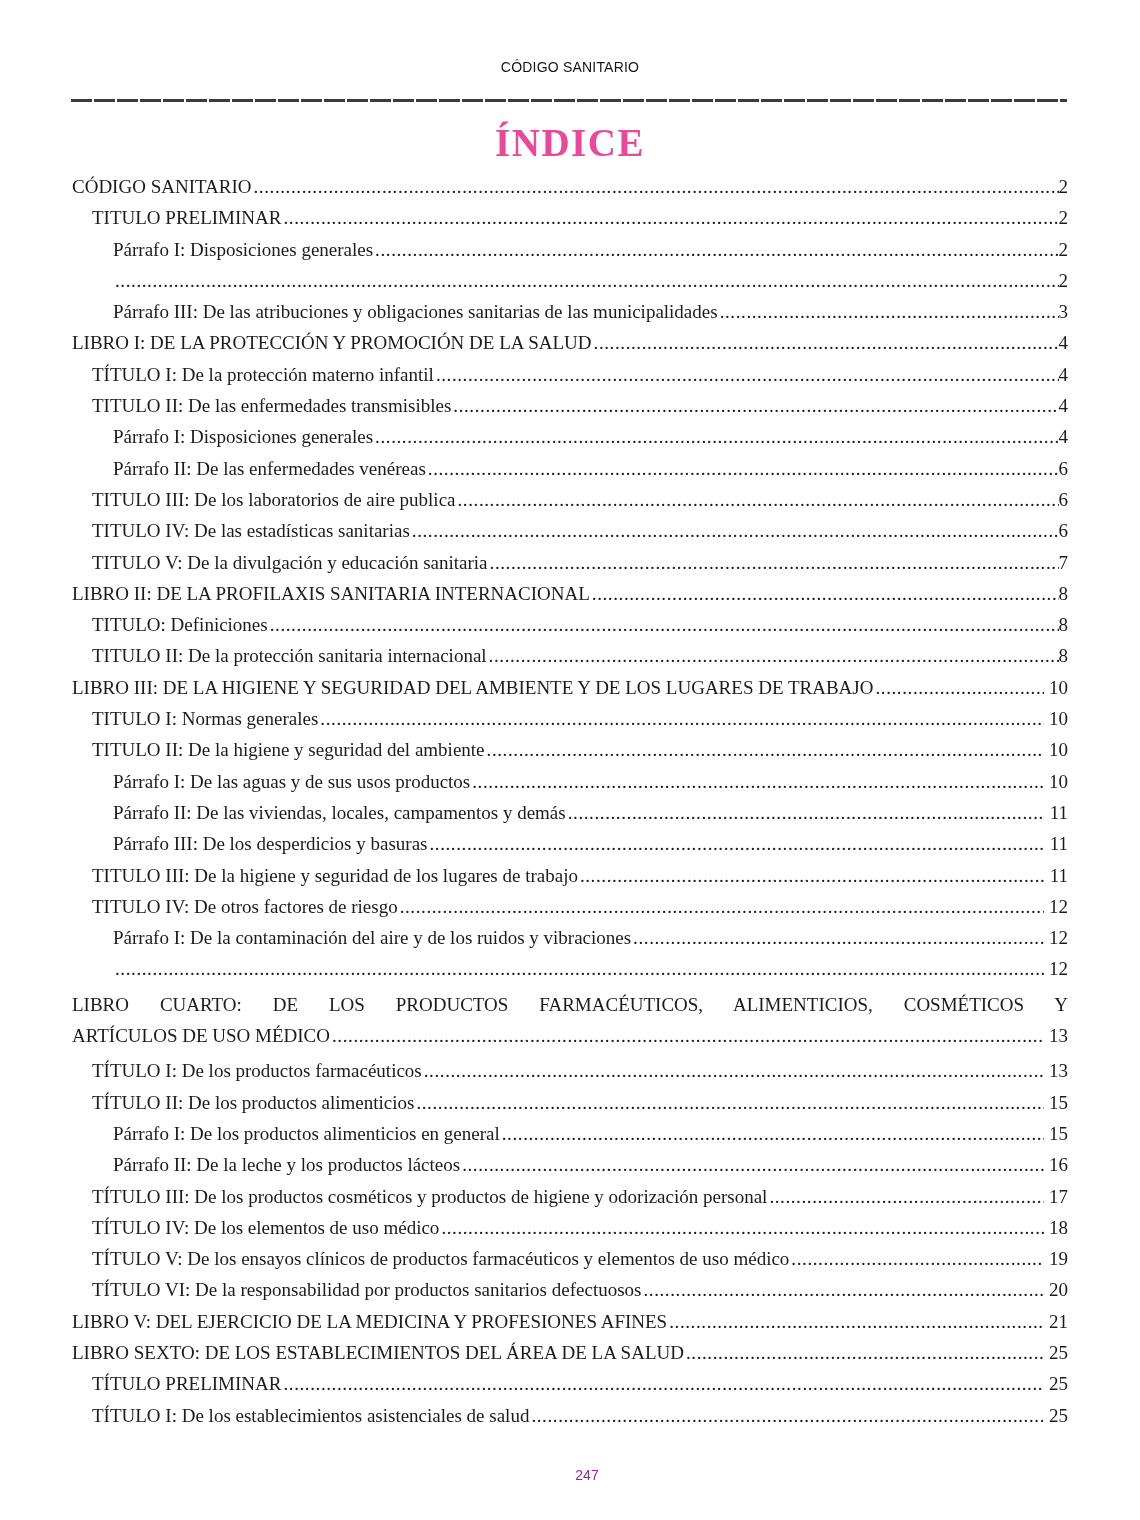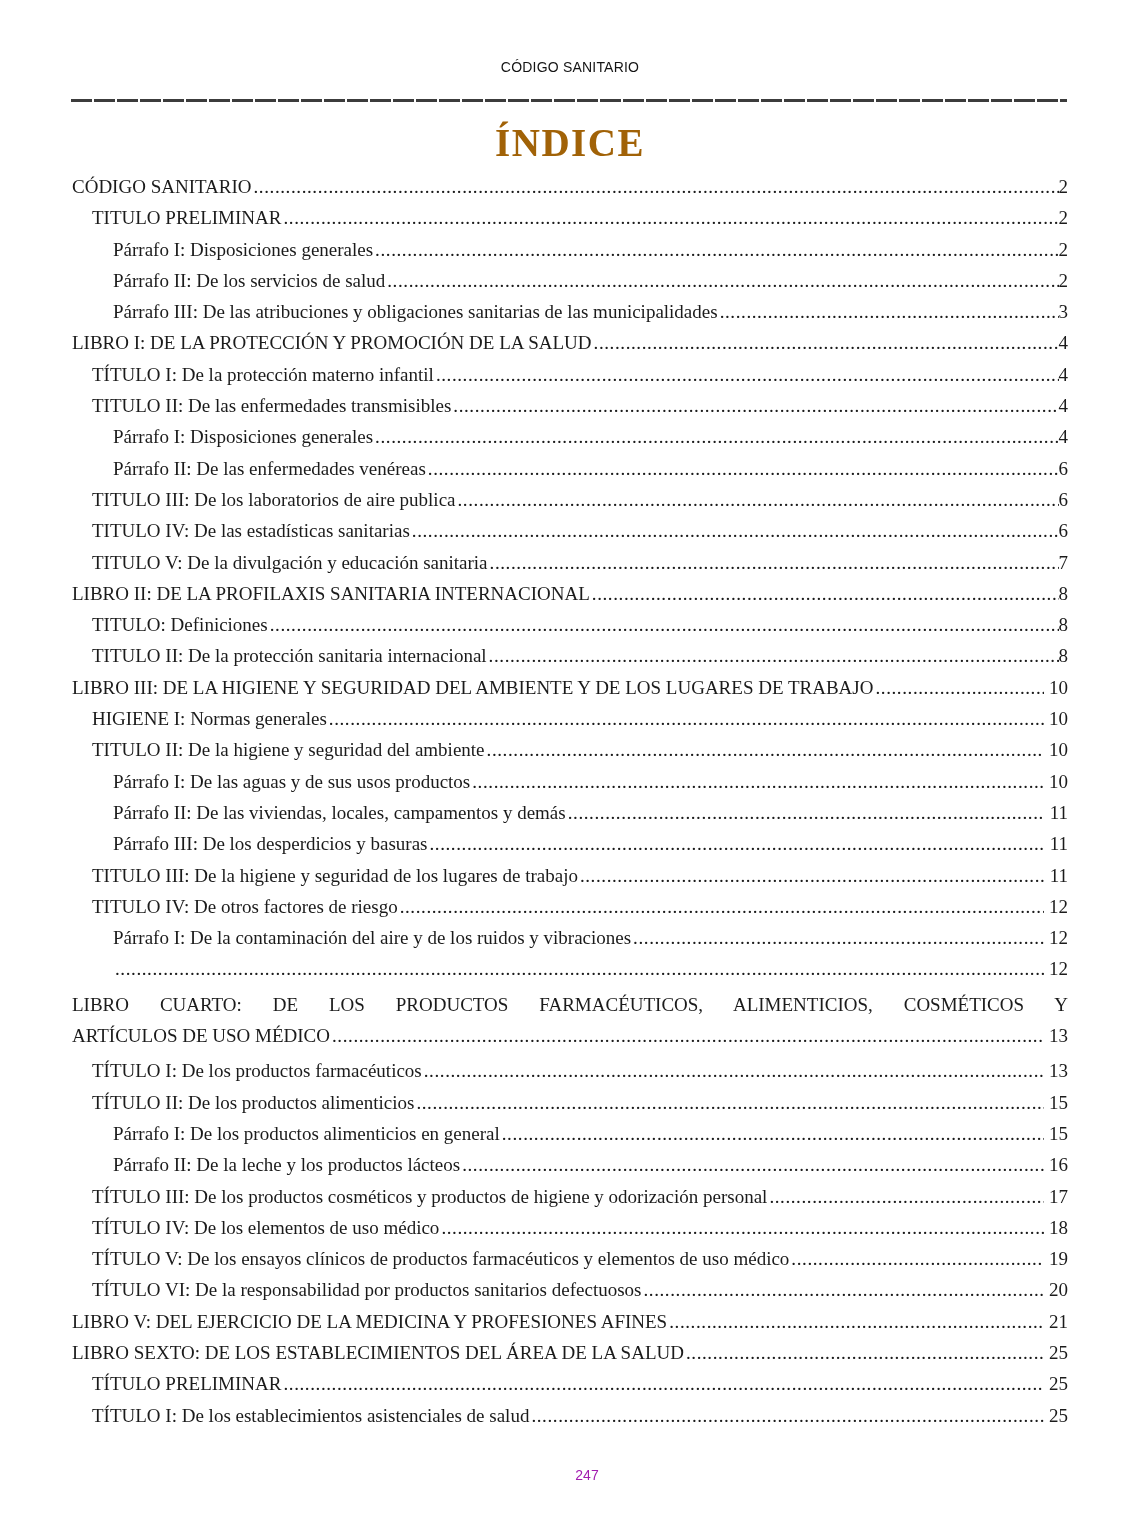--- a/index.html
+++ b/index.html
@@ -29,21 +29,21 @@
   }
   .doc-title {
     position: absolute;
     top: 120px; left: 0; width: 100%;
     margin: 0;
     text-align: center;
     font-family: "Liberation Serif", serif;
     font-size: 39px;
     font-weight: 700;
     letter-spacing: 1.5px;
-    color: #a16207;
+    color: #ec4899;
   }
   .toc {
     position: absolute;
     top: 171px; left: 72px;
     width: 996px;
     font-size: 19px;
   }
   .row {
     display: flex;
     align-items: baseline;
@@ -113,21 +113,20 @@
         <span class="label">TITULO PRELIMINAR</span>
         <span class="leader">................................................................................................................................................................................................................................................................................................................................................................................................................</span>
         <span class="pageno">2</span>
       </div>
       <div class="row lv2">
         <span class="label">Párrafo I: Disposiciones generales</span>
         <span class="leader">................................................................................................................................................................................................................................................................................................................................................................................................................</span>
         <span class="pageno">2</span>
       </div>
       <div class="row lv2">
-        <span class="label">Párrafo II: De los servicios de salud</span>
         <span class="leader">................................................................................................................................................................................................................................................................................................................................................................................................................</span>
         <span class="pageno">2</span>
       </div>
       <div class="row lv2">
         <span class="label">Párrafo III: De las atribuciones y obligaciones sanitarias de las municipalidades</span>
         <span class="leader">................................................................................................................................................................................................................................................................................................................................................................................................................</span>
         <span class="pageno">3</span>
       </div>
       <div class="row lv0">
         <span class="label">LIBRO I: DE LA PROTECCIÓN Y PROMOCIÓN DE LA SALUD</span>
@@ -183,21 +182,21 @@
         <span class="label">TITULO II: De la protección sanitaria internacional</span>
         <span class="leader">................................................................................................................................................................................................................................................................................................................................................................................................................</span>
         <span class="pageno">8</span>
       </div>
       <div class="row lv0">
         <span class="label">LIBRO III: DE LA HIGIENE Y SEGURIDAD DEL AMBIENTE Y DE LOS LUGARES DE TRABAJO</span>
         <span class="leader">................................................................................................................................................................................................................................................................................................................................................................................................................</span>
         <span class="pageno" style="padding-left: 5px;">10</span>
       </div>
       <div class="row lv1">
-        <span class="label">HIGIENE I: Normas generales</span>
+        <span class="label">TITULO I: Normas generales</span>
         <span class="leader">................................................................................................................................................................................................................................................................................................................................................................................................................</span>
         <span class="pageno" style="padding-left: 5px;">10</span>
       </div>
       <div class="row lv1">
         <span class="label">TITULO II: De la higiene y seguridad del ambiente</span>
         <span class="leader">................................................................................................................................................................................................................................................................................................................................................................................................................</span>
         <span class="pageno" style="padding-left: 5px;">10</span>
       </div>
       <div class="row lv2">
         <span class="label">Párrafo I: De las aguas y de sus usos productos</span>

